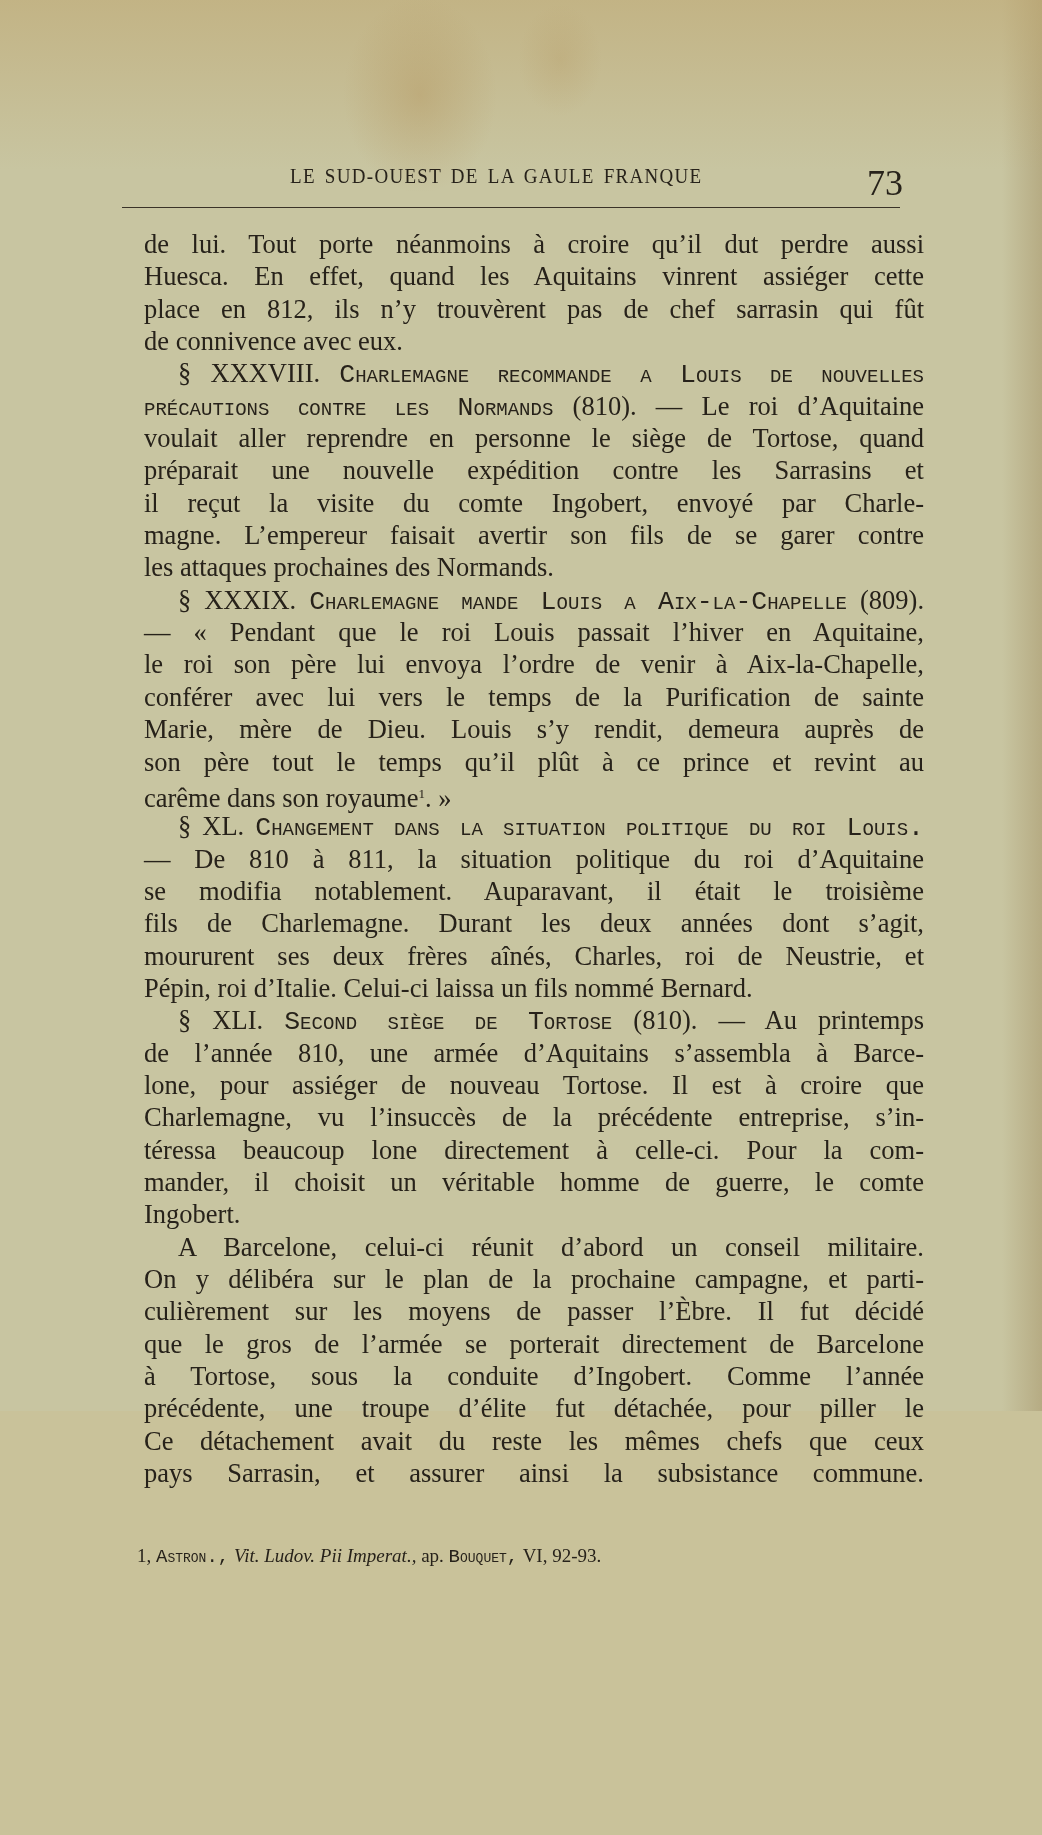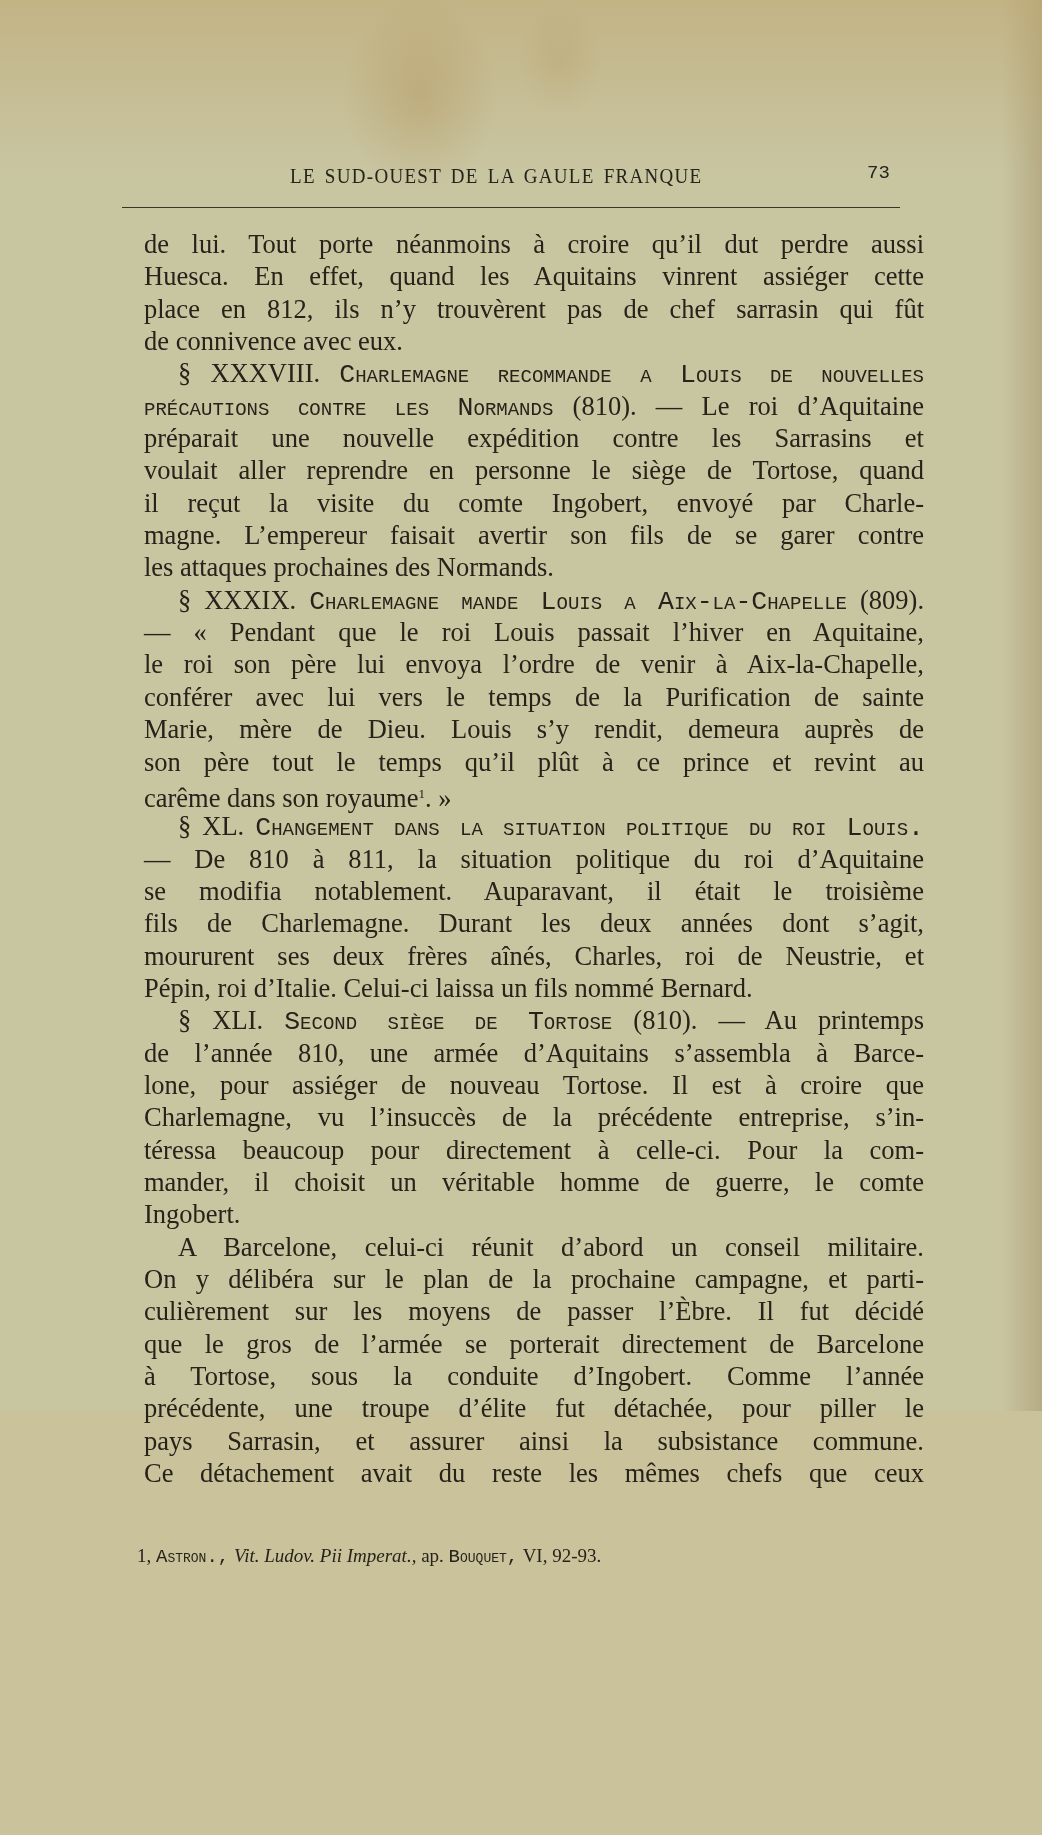--- a/index.html
+++ b/index.html
@@ -19,22 +19,22 @@
     color:#27221a;
   }
   .running-head {
     position:absolute; left:290px; top:166px;
     font-family:"Liberation Serif", serif;
     font-size:19px; letter-spacing:1.3px; word-spacing:3px;
     transform:scaleY(1.05);
   }
   .folio {
     position:absolute; left:867px; top:162px;
-    font-family:Liberation Mono, monospace;
-    font-size:19px;
+    font-family:Liberation Serif, serif;
+    font-size:36px;
   }
   .rule {
     position:absolute; left:122px; top:207px; width:778px; height:0;
     border-top:1.3px solid #3a3328;
   }
   .body {
     position:absolute; left:122px; top:228px; width:780px;margin-left:22px;
   }
   .line {
     height:32.35px; line-height:32.35px;
@@ -73,22 +73,22 @@
 
     <div class="line indent">
       <span>§ XXXVIII.</span>
       <span class="sc">Charlemagne recommande a Louis de nouvelles</span>
     </div>
     <div class="line">
       <span class="sc">précautions contre les Normands</span>
       <span>(810).</span>
       <span>— Le roi d’Aquitaine</span>
     </div>
+    <div class="line">voulait aller reprendre en personne le siège de Tortose, quand</div>
     <div class="line">préparait une nouvelle expédition contre les Sarrasins et</div>
-    <div class="line">voulait aller reprendre en personne le siège de Tortose, quand</div>
     <div class="line">il reçut la visite du comte Ingobert, envoyé par Charle-</div>
     <div class="line">magne. L’empereur faisait avertir son fils de se garer contre</div>
     <div class="line last">les attaques prochaines des Normands.</div>
 
     <div class="line indent">
       <span>§ XXXIX.</span>
       <span class="sc">Charlemagne mande Louis a Aix-la-Chapelle</span>
       <span>(809).</span>
     </div>
     <div class="line">— « Pendant que le roi Louis passait l’hiver en Aquitaine,</div>
@@ -112,32 +112,32 @@
 
     <div class="line indent">
       <span>§ XLI.</span>
       <span class="sc">Second siège de Tortose</span>
       <span>(810).</span>
       <span>— Au printemps</span>
     </div>
     <div class="line">de l’année 810, une armée d’Aquitains s’assembla à Barce-</div>
     <div class="line">lone, pour assiéger de nouveau Tortose. Il est à croire que</div>
     <div class="line">Charlemagne, vu l’insuccès de la précédente entreprise, s’in-</div>
-    <div class="line">téressa beaucoup pour directement à celle-ci. Pour la com-</div>
+    <div class="line">téressa beaucoup lone directement à celle-ci. Pour la com-</div>
     <div class="line">mander, il choisit un véritable homme de guerre, le comte</div>
     <div class="line last">Ingobert.</div>
 
     <div class="line indent">A Barcelone, celui-ci réunit d’abord un conseil militaire.</div>
     <div class="line">On y délibéra sur le plan de la prochaine campagne, et parti-</div>
     <div class="line">culièrement sur les moyens de passer l’Èbre. Il fut décidé</div>
     <div class="line">que le gros de l’armée se porterait directement de Barcelone</div>
     <div class="line">à Tortose, sous la conduite d’Ingobert. Comme l’année</div>
     <div class="line">précédente, une troupe d’élite fut détachée, pour piller le</div>
+    <div class="line">Ce détachement avait du reste les mêmes chefs que ceux</div>
     <div class="line">pays Sarrasin, et assurer ainsi la subsistance commune.</div>
-    <div class="line">Ce détachement avait du reste les mêmes chefs que ceux</div>
   </div>
 
   <div class="footnote">
     <span>1,</span>
     <span class="sc">Astron.,</span>
     <i>Vit. Ludov. Pii Imperat.,</i>
     <span>ap.</span>
     <span class="sc">Bouquet,</span>
     <span>VI, 92-93.</span>
   </div>

